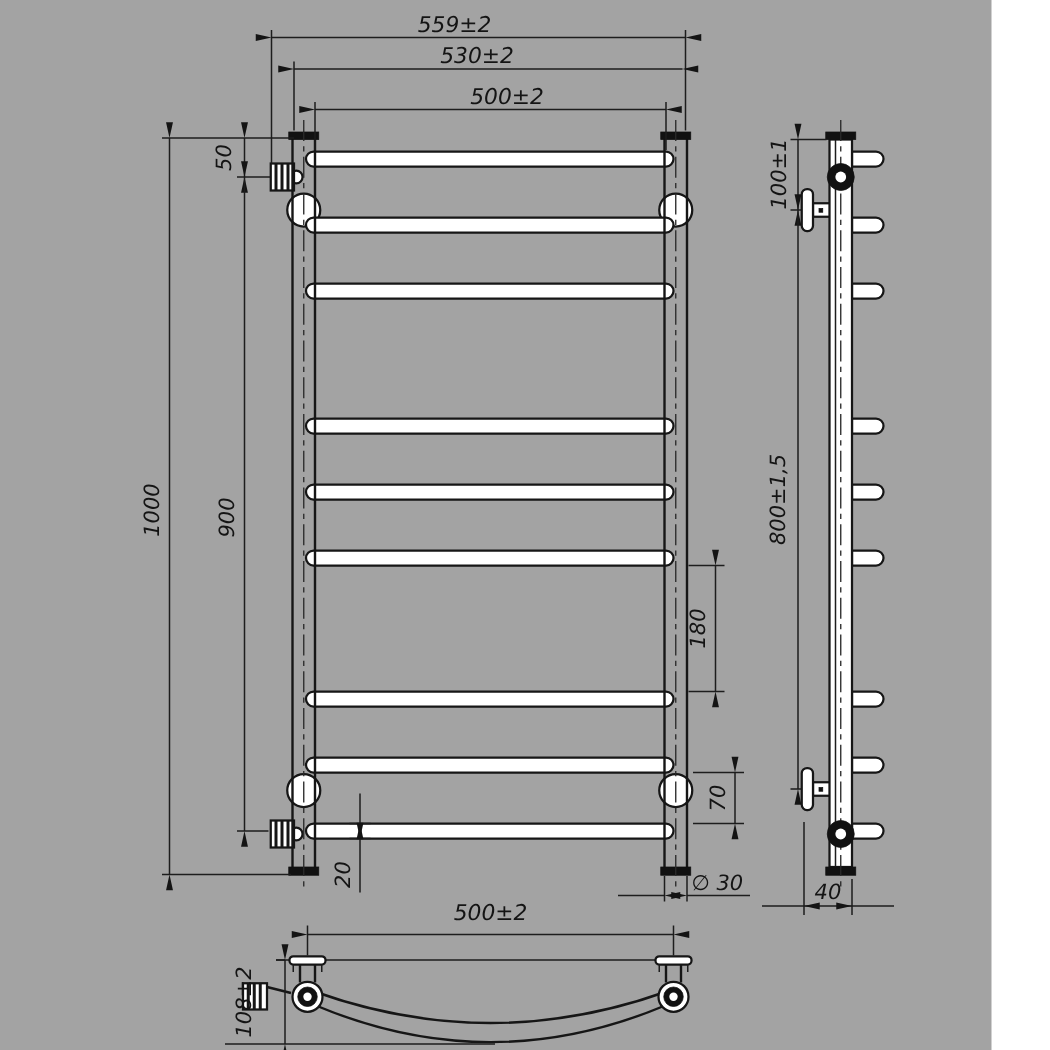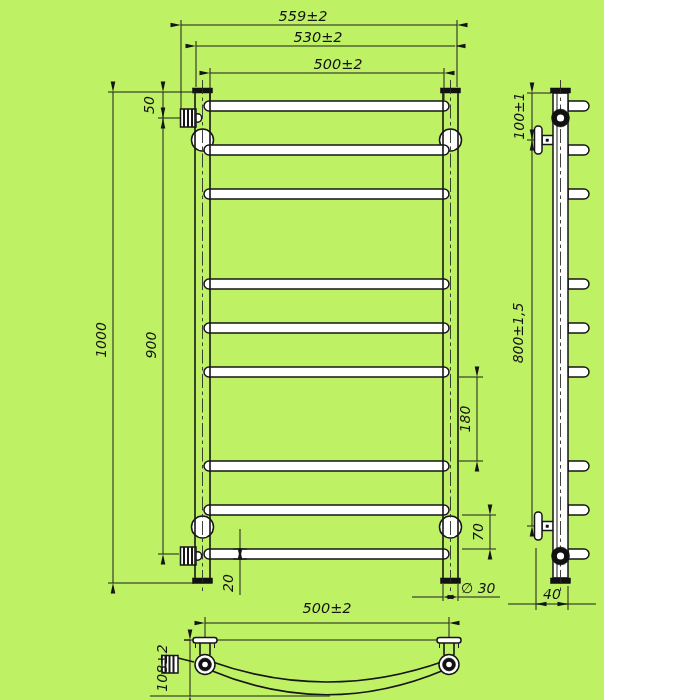--- a/index.html
+++ b/index.html
@@ -1,16 +1,16 @@
 <!DOCTYPE html>
 <html><head>
 <meta charset="utf-8">
 <style>
   html,body{margin:0;padding:0;background:#ffffff;}
-  .canvas{position:relative;width:604px;height:700px;background:#bef264;overflow:hidden;}
+  .canvas{position:relative;width:661px;height:700px;background:#a3a3a3;overflow:hidden;}
   svg text{font-family:"DejaVu Sans","Liberation Sans",sans-serif;font-style:italic;fill:#141414;}
   .dimtxt{font-size:14px;}
   .dimtxt-lg{font-size:14.5px;}
   .outline{stroke:#161616;stroke-width:1.6;fill:none;}
   .outline-fill{stroke:#161616;stroke-width:1.5;fill:#ffffff;}
   .thin{stroke:#1d1d1d;stroke-width:1;fill:none;}
   .center{stroke:#2a2a2a;stroke-width:0.9;fill:none;stroke-dasharray:14 3.5 3.5 3.5;}
   .capfill{fill:#111111;stroke:#111111;stroke-width:0.5;}
   .knurl{stroke:#161616;stroke-width:2;}
 </style>

